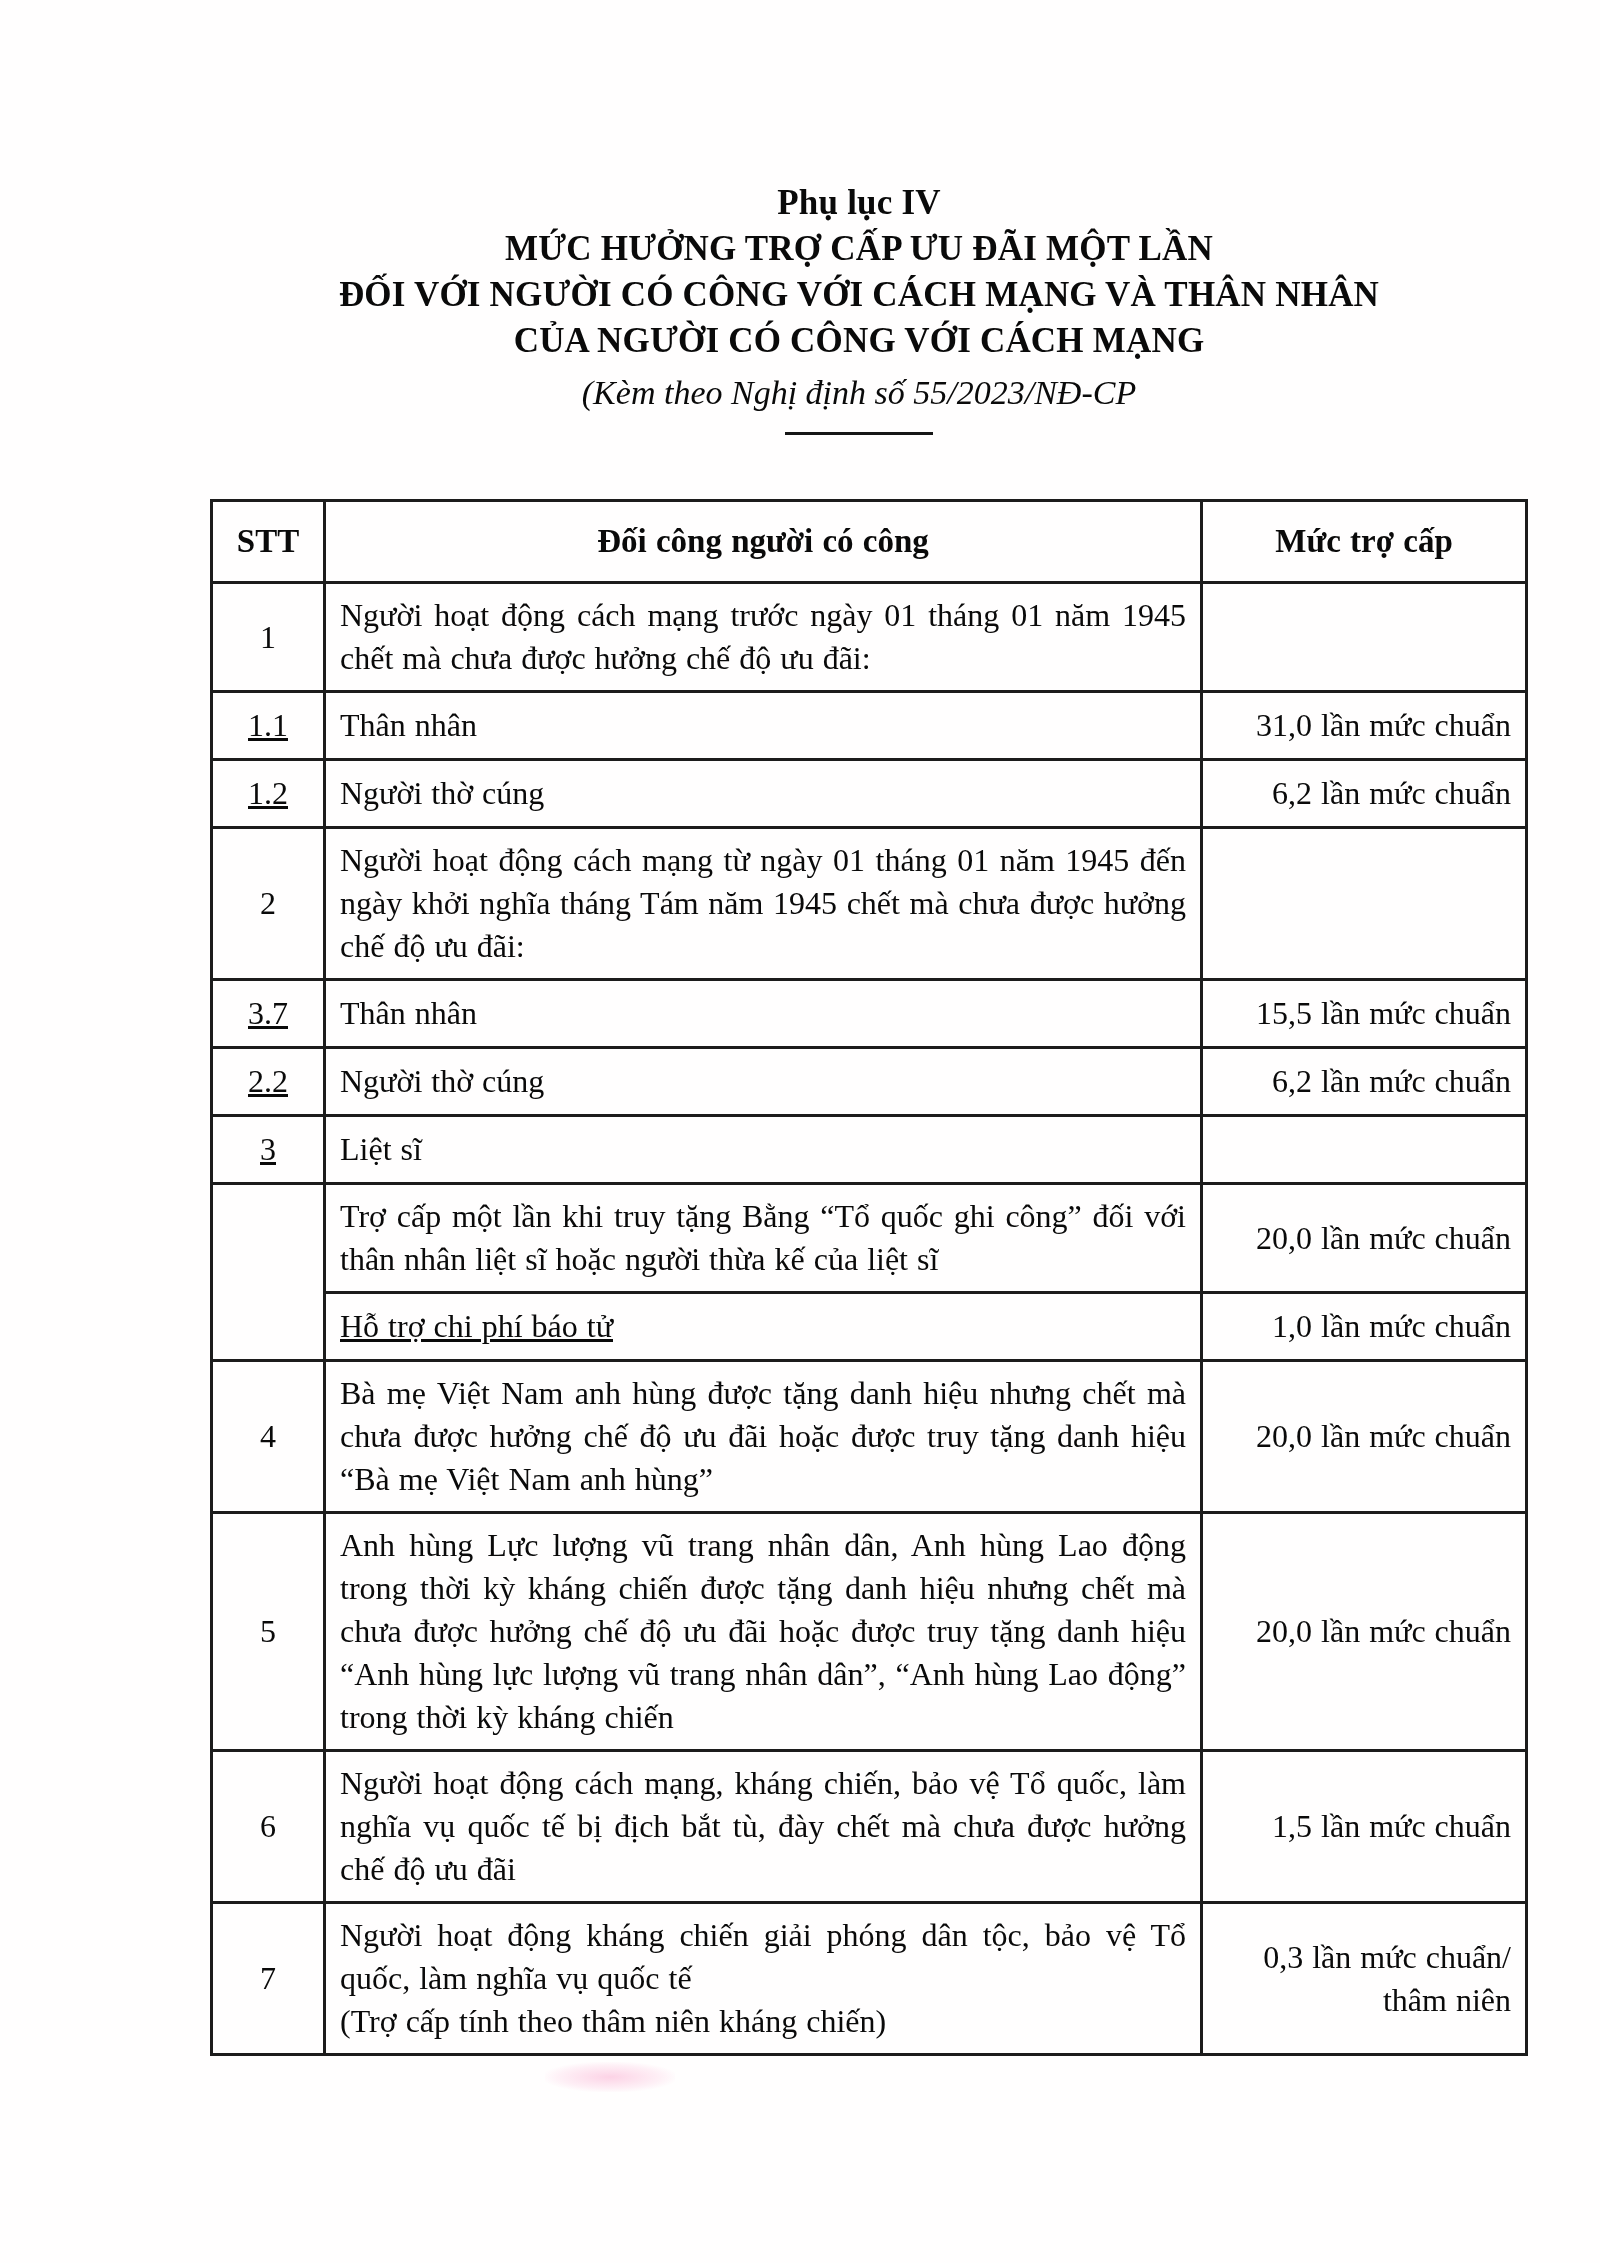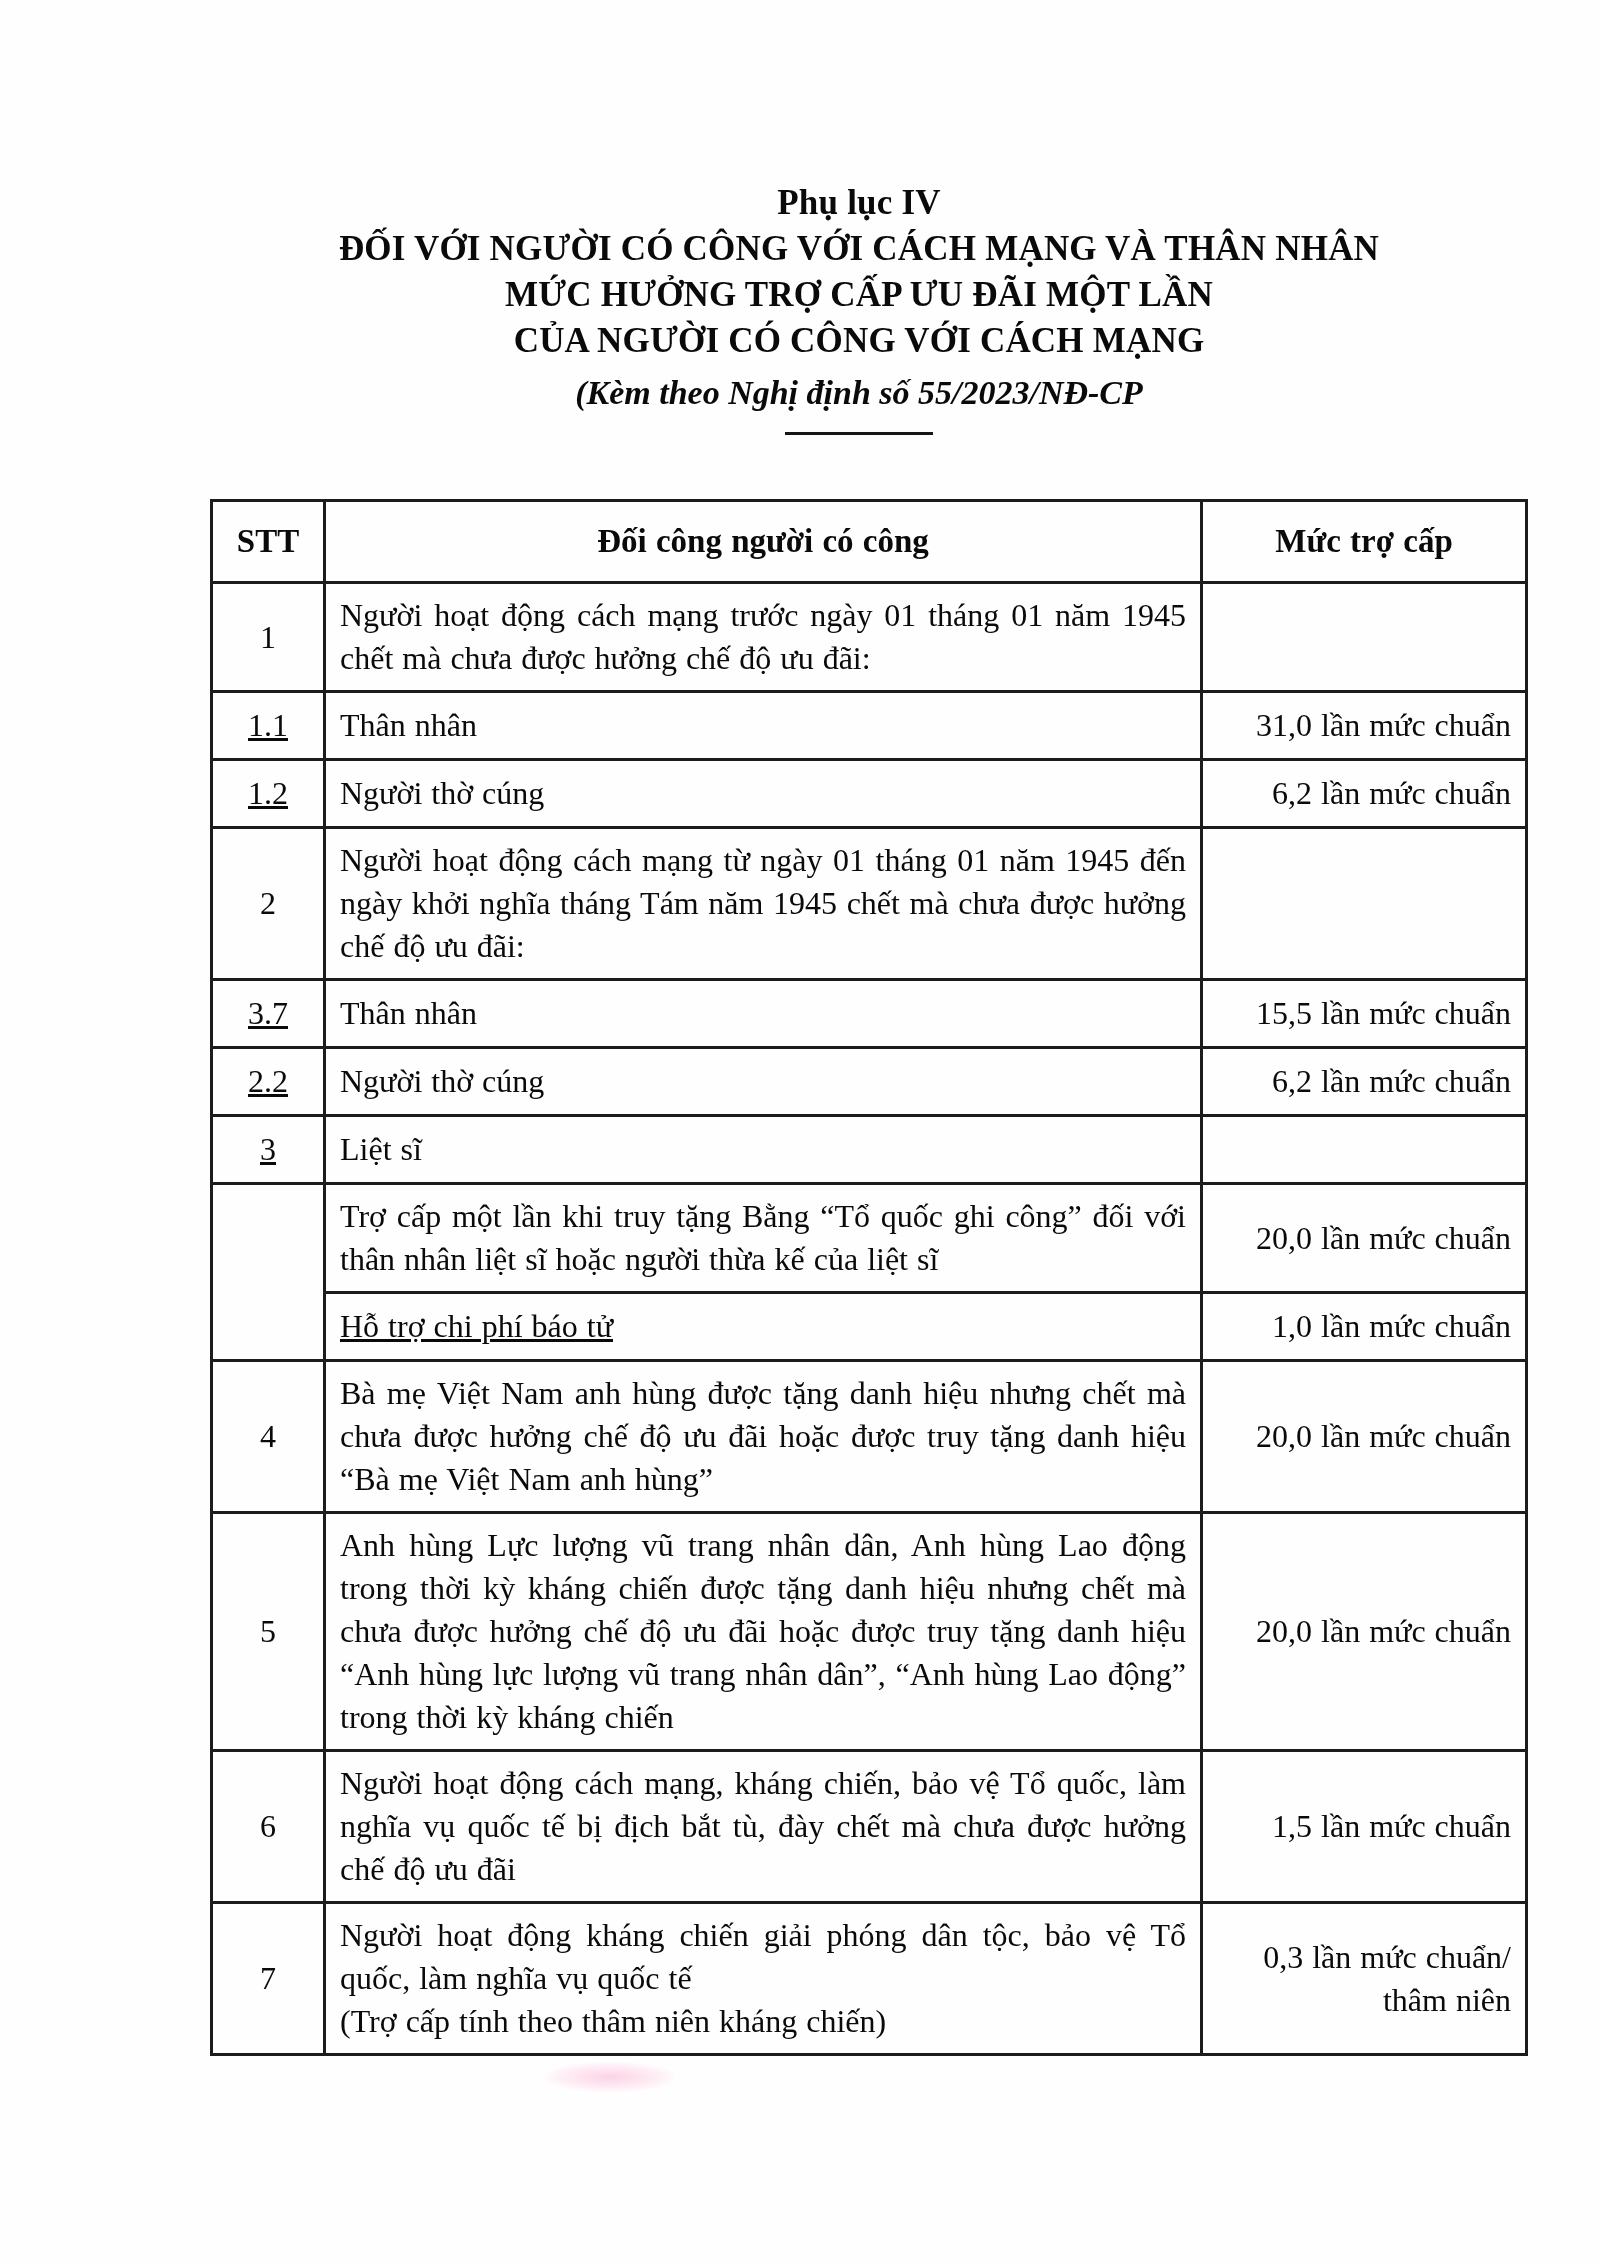--- a/index.html
+++ b/index.html
@@ -32,21 +32,20 @@
     line-height: 46px;
     letter-spacing: 0.2px;
   }
   .t-italic {
     font-style: italic;
     font-size: 34px;
     line-height: 46px;
   }
   .t-italic.first {
     margin-top: 6px;
-    font-weight: bold;
   }
   .title-rule {
     width: 148px;
     height: 0;
     border-top: 3px solid #161616;
     margin: 16px auto 0 auto;
   }
   table.allowance {
     border-collapse: collapse;
     table-layout: fixed;
@@ -99,22 +98,22 @@
   }
 </style>
 </head>
 <body>
 
 <div class="page">
   <div class="content">
 
     <div class="title-block">
       <div class="t-bold">Phụ lục IV</div>
+      <div class="t-bold">MỨC HƯỞNG TRỢ CẤP ƯU ĐÃI MỘT LẦN</div>
       <div class="t-bold">ĐỐI VỚI NGƯỜI CÓ CÔNG VỚI CÁCH MẠNG VÀ THÂN NHÂN</div>
-      <div class="t-bold">MỨC HƯỞNG TRỢ CẤP ƯU ĐÃI MỘT LẦN</div>
       <div class="t-bold">CỦA NGƯỜI CÓ CÔNG VỚI CÁCH MẠNG</div>
       <div class="t-italic first">(Kèm theo Nghị định số 55/2023/NĐ-CP</div>
       <div class="title-rule"></div>
     </div>
 
     <table class="allowance">
       <colgroup>
         <col class="c-stt">
         <col class="c-subject">
         <col class="c-amount">

